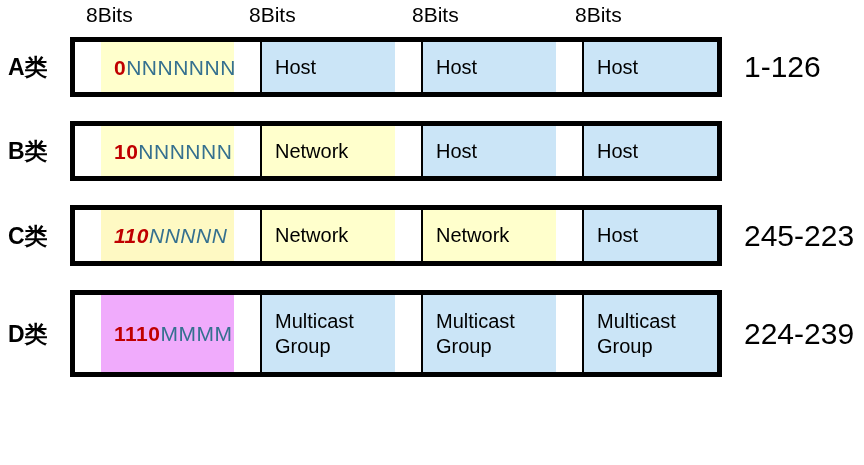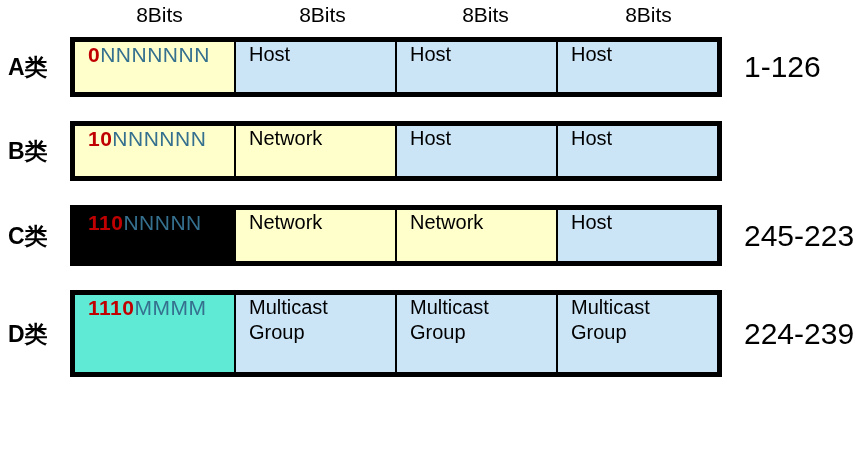--- a/index.html
+++ b/index.html
@@ -21,21 +21,20 @@
     width: 652px;
     height: 30px;
     display: flex;
   }
   .bits-header-label {
     flex: 1;
     padding-left: 16px;
     font-size: 21px;
     line-height: 28px;
     color: #000;
-    text-align: center;
   }
   
   .row { position: absolute; left: 0; width: 864px; border-radius: 26px; }
   .class-label {
     position: absolute;
     left: 8px;
     top: 50%;
     transform: translateY(-50%);
     font-size: 23px;
     font-weight: bold;
@@ -47,25 +46,27 @@
     top: 0;
     width: 652px;
     height: 100%;
     border: 5px solid #000;
     display: flex;
     background: #fff;
   }
   .cell {
     flex: 1;
     display: flex;
+    align-items: center;
     padding-left: 13px;
     border-left: 2px solid #000;
     font-size: 20px;
     line-height: 25px;
     overflow: hidden;
+    margin-left: 26px;
   }
   .cell:first-child { border-left: none; }
   .cell-text { display: inline-block; }
   .row-d .cell .cell-text.wrap { max-width: 112px; }
   .bits-text { font-size: 21px; letter-spacing: 0.5px; white-space: nowrap; }
   .prefix { font-weight: bold; }
   .varbits { font-weight: normal; }
   .cell-span {
     justify-content: center;
     padding-left: 0;
@@ -130,40 +131,40 @@
         </div>
       <div class="cell" style="background: rgb(203, 229, 247);">
           <span class="cell-text">Host</span>
         </div>
     </div>
   </div>
 
   <div class="row row-c">
     <div class="class-label">C类</div>
     <div class="box">
-      <div class="cell" style="background: #000000;">
+      <div class="cell" style="background: #fef9c3; font-style: italic;">
         <span class="bits-text"><span class="prefix" style="color: rgb(192, 0, 0);">110</span><span class="varbits" style="color: rgb(53, 112, 143);">NNNNN</span></span>
       </div>
       <div class="cell" style="background: rgb(255, 255, 204);">
           <span class="cell-text">Network</span>
         </div>
       <div class="cell" style="background: rgb(255, 255, 204);">
           <span class="cell-text">Network</span>
         </div>
       <div class="cell" style="background: rgb(203, 229, 247);">
           <span class="cell-text">Host</span>
         </div>
     </div>
     <div class="range">245-223</div>
   </div>
 
   <div class="row row-d">
     <div class="class-label">D类</div>
     <div class="box">
-      <div class="cell" style="background: #5eead4;">
+      <div class="cell" style="background: #f0abfc;">
         <span class="bits-text"><span class="prefix" style="color: rgb(192, 0, 0);">1110</span><span class="varbits" style="color: rgb(53, 112, 143);">MMMM</span></span>
       </div>
       <div class="cell" style="background: rgb(203, 229, 247);">
           <span class="cell-text wrap">Multicast Group</span>
         </div>
       <div class="cell" style="background: rgb(203, 229, 247);">
           <span class="cell-text wrap">Multicast Group</span>
         </div>
       <div class="cell" style="background: rgb(203, 229, 247);">
           <span class="cell-text wrap">Multicast Group</span>

